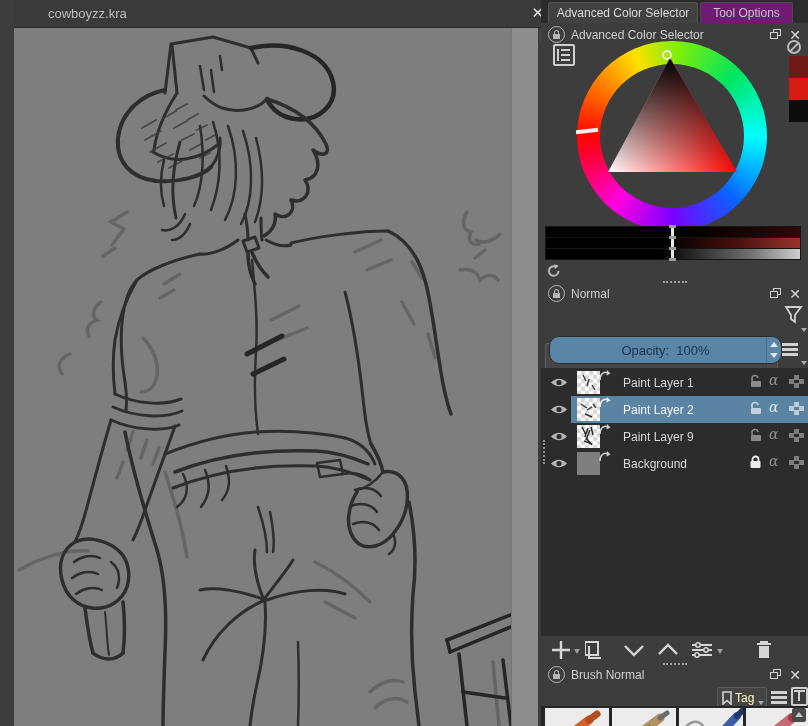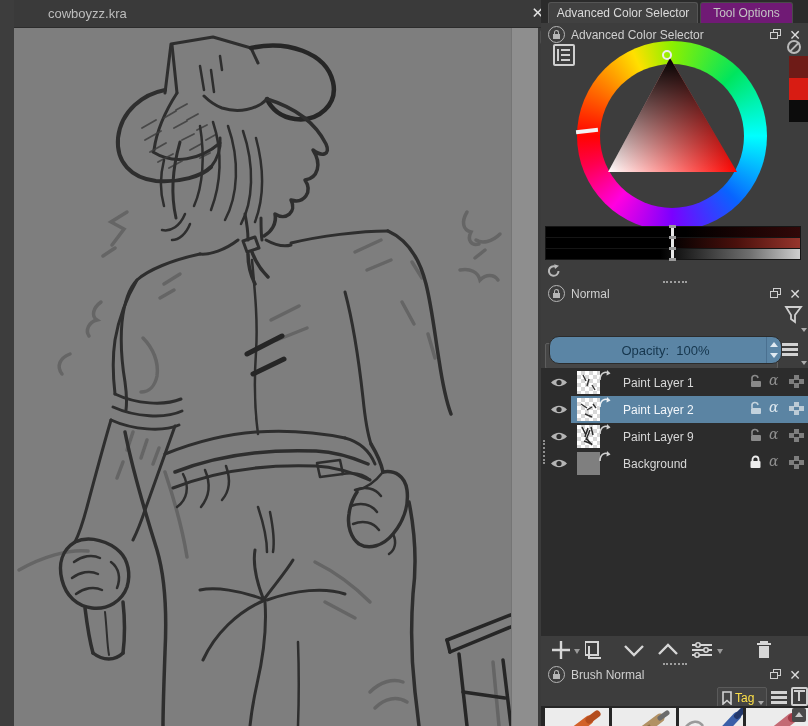--- a/index.html
+++ b/index.html
@@ -90,21 +90,21 @@
 
   #layer-tools { left:0; top:636px; width:267px; height:28px; }
   .tool { position:absolute; top:2px; }
 
   
   #all-dd { left:4px; top:687px; width:166px; height:21px; }
   #all-dd .val { top:3px; }
   #all-dd .dd-arrow { top:8px; }
   #tag-btn { left:176px; top:687px; width:50px; height:21px; border:1px solid #5a5a5a; border-radius:2px; background:#444; }
   #tag-btn .bm { position:absolute; left:4px; top:3px; }
-  #tag-btn .lbl { position:absolute; left:17px; top:3px; color:#fde047; }
+  #tag-btn .lbl { position:absolute; left:17px; top:3px; color:#fef9c3; }
   #burger2 { left:230px; top:689px; width:16px; height:17px; }
   .burger-bar { position:absolute; left:0; width:16px; height:2.5px; background:#d2d2d2; }
   #detail-btn { left:250px; top:687px; width:17px; height:19px; border:2px solid #cfcfcf; border-radius:2px; }
   #detail-btn i { position:absolute; background:#cfcfcf; }
   #tiles { left:0; top:706px; width:267px; height:20px; background:#262626; }
   .tile { position:absolute; top:2px; width:64px; height:18px; background:#ececec; overflow:hidden; }
   .tile .stripe { position:absolute; left:0; top:0; width:64px; height:40px; }
   #tile-up { left:251px; top:708px; width:14px; height:14px; background:#4a4a4a; border-radius:2px; }
 
   svg { display:block; }

